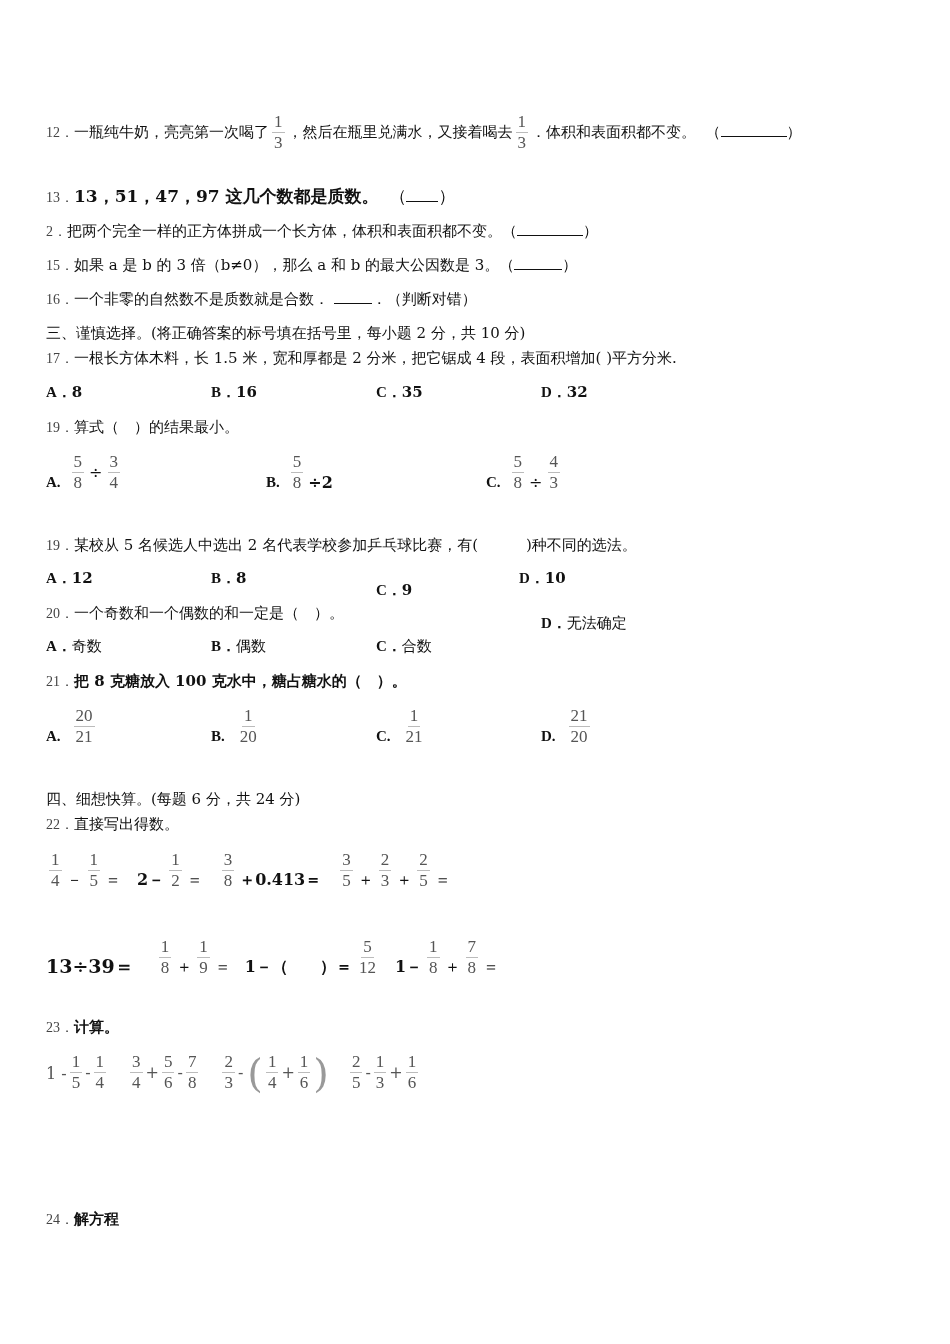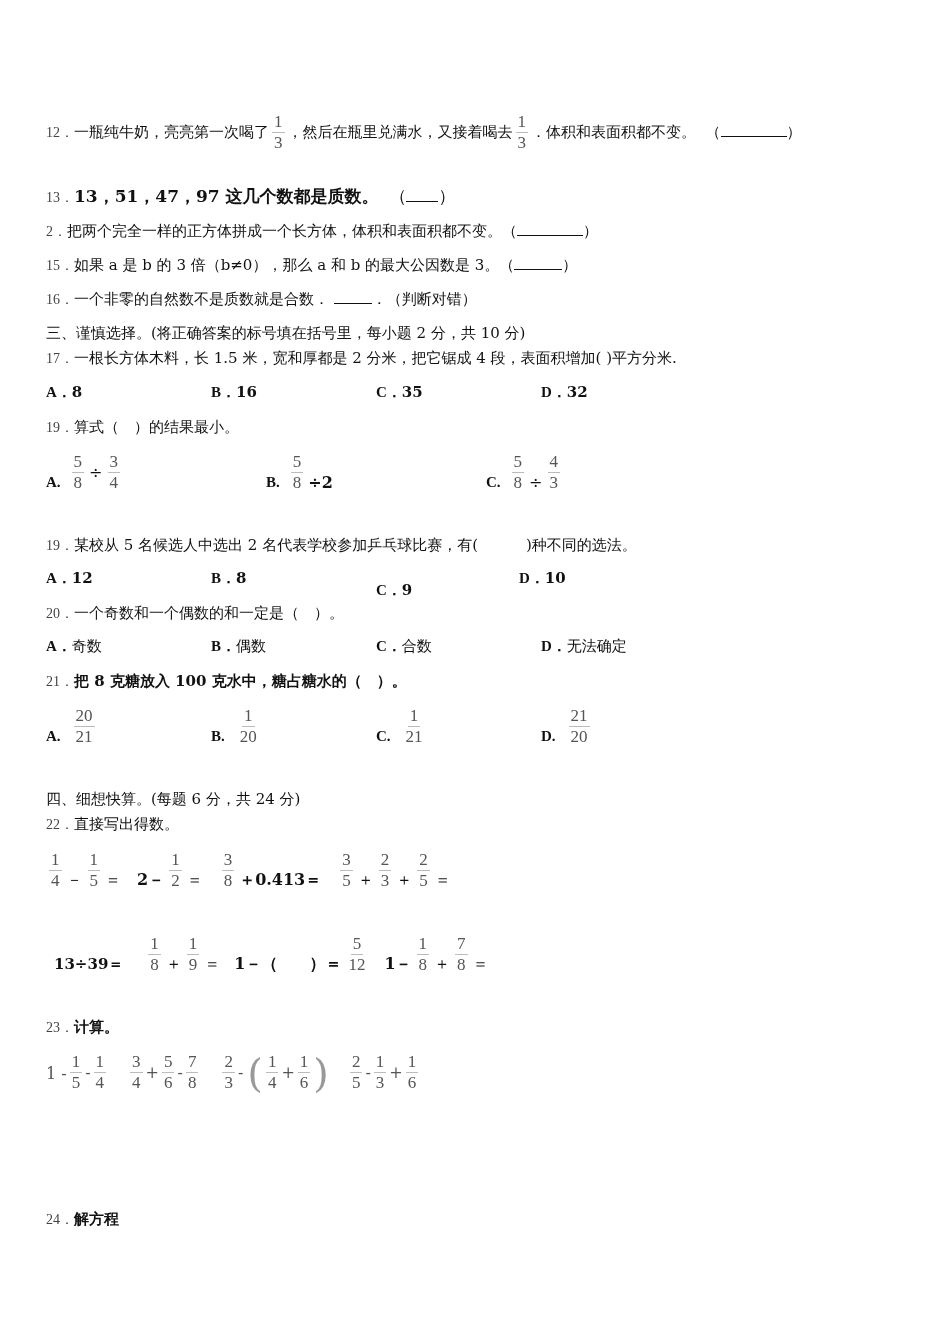--- a/index.html
+++ b/index.html
@@ -99,21 +99,21 @@
 <div class="opt" style="left:211px;top:569px;"><span class="lab">B．</span><span class="b">8</span></div>
 <div class="opt" style="left:376px;top:581px;"><span class="lab">C．</span><span class="b">9</span></div>
 <div class="opt" style="left:519px;top:569px;"><span class="lab">D．</span><span class="b">10</span></div>
 
 <div class="line" style="top:603px;">
   <span class="num">20．</span><span>一个奇数和一个偶数的和一定是（　）。</span>
 </div>
 <div class="opt" style="left:46px;top:637px;"><span class="lab">A．</span><span>奇数</span></div>
 <div class="opt" style="left:211px;top:637px;"><span class="lab">B．</span><span>偶数</span></div>
 <div class="opt" style="left:376px;top:637px;"><span class="lab">C．</span><span>合数</span></div>
-<div class="opt" style="left:541px;top:637px;"><span class="lab">D．</span><span>无法确定</span></div>
+<div class="opt" style="left:541px;top:614px;"><span class="lab">D．</span><span>无法确定</span></div>
 
 <div class="line" style="top:671px;">
   <span class="num">21．</span><span class="b">把 8 克糖放入 100 克水中，糖占糖水的（　）。</span>
 </div>
 <div class="opt" style="left:46px;top:706px;display:flex;align-items:center;">
     <span class="lab" style="margin-right:10px;margin-top:20px;">A.</span>
     <span class="frac">
       <span class="n">20</span>
       <span class="d">21</span>
     </span>
@@ -186,21 +186,21 @@
       <span class="op" style="margin-top:20px;">＋</span>
       <span class="frac">
         <span class="n">2</span>
         <span class="d">5</span>
       </span>
       <span class="op" style="margin-top:20px;">＝</span>
   </span>
 </div>
 
 <div class="row" style="top:934px;font-size:17px;">
-  <span class="b" style="margin-top:20px;font-size:15px;margin-left:8px;">13÷39＝</span>
+  <span class="b" style="margin-top:20px;font-size:19px;">13÷39＝</span>
   <span style="display:flex;align-items:center;margin-left:22px;">
     <span class="frac">
         <span class="n">1</span>
         <span class="d">8</span>
       </span>
       <span class="op" style="margin-top:20px;">＋</span>
       <span class="frac">
         <span class="n">1</span>
         <span class="d">9</span>
       </span>

